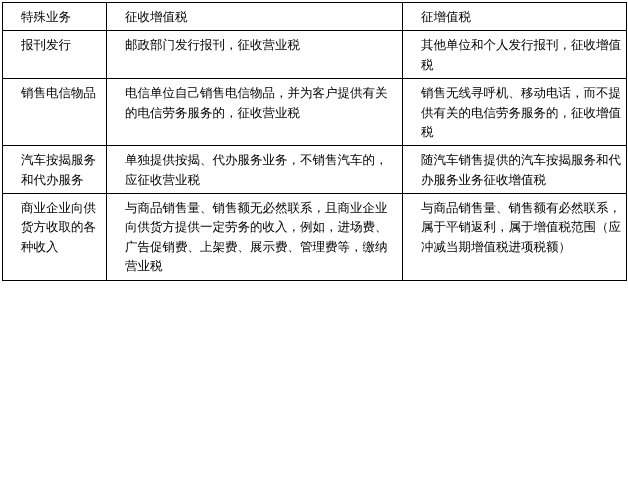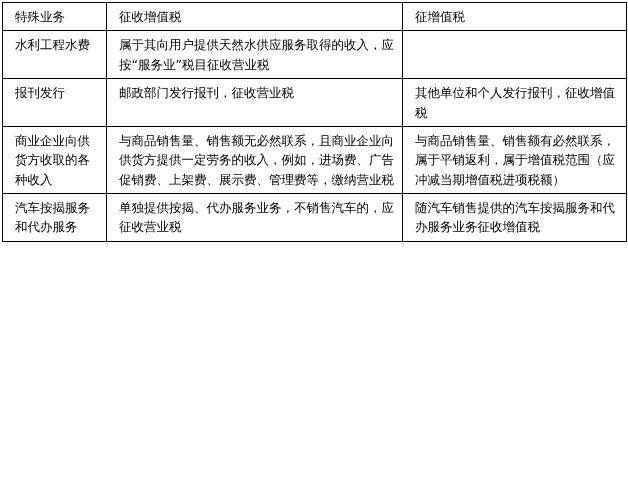--- a/index.html
+++ b/index.html
@@ -23,21 +23,21 @@
     border-collapse: collapse;
     table-layout: fixed;
     width: 624px;
     margin: 2px 0 0 2px;
     font-size: 12.5px;
     line-height: 1.55;
   }
   table.tax-table td {
     border: 1px solid #000000;
     vertical-align: top;
-    padding: 4px 5px 4px 12px;
+    padding: 4px 5px 4px 18px;
     word-break: break-all;
   }
   col.c1 { width: 104px; }
   col.c2 { width: 296px; }
   col.c3 { width: 224px; }
   .cell-text {
     display: block;
     white-space: pre-wrap;
   }
 </style>
@@ -58,57 +58,57 @@
           </td>
         <td>
             <span class="cell-text">征收增值税</span>
           </td>
         <td>
             <span class="cell-text">征增值税</span>
           </td>
       </tr>
       <tr>
         <td>
-            <span class="cell-text">水利工程水费</span>
-          </td>
-        <td>
-            <span class="cell-text">属于其向用户提供天然水供应服务取得的收入，应按“服务业”税目征收营业税</span>
-          </td>
-        <td>
-            <span class="cell-text"></span>
-          </td>
-      </tr>
-      <tr>
-        <td>
             <span class="cell-text">报刊发行</span>
           </td>
         <td>
             <span class="cell-text">邮政部门发行报刊，征收营业税</span>
           </td>
         <td>
             <span class="cell-text">其他单位和个人发行报刊，征收增值税</span>
+          </td>
+      </tr>
+      <tr>
+        <td>
+            <span class="cell-text">销售电信物品</span>
+          </td>
+        <td>
+            <span class="cell-text">电信单位自己销售电信物品，并为客户提供有关的电信劳务服务的，征收营业税</span>
+          </td>
+        <td>
+            <span class="cell-text">销售无线寻呼机、移动电话，而不提供有关的电信劳务服务的，征收增值税</span>
+          </td>
+      </tr>
+      <tr>
+        <td>
+            <span class="cell-text">汽车按揭服务和代办服务</span>
+          </td>
+        <td>
+            <span class="cell-text">单独提供按揭、代办服务业务，不销售汽车的，应征收营业税</span>
+          </td>
+        <td>
+            <span class="cell-text">随汽车销售提供的汽车按揭服务和代办服务业务征收增值税</span>
           </td>
       </tr>
       <tr>
         <td>
             <span class="cell-text">商业企业向供货方收取的各种收入</span>
           </td>
         <td>
             <span class="cell-text">与商品销售量、销售额无必然联系，且商业企业向供货方提供一定劳务的收入，例如，进场费、广告促销费、上架费、展示费、管理费等，缴纳营业税</span>
           </td>
         <td>
             <span class="cell-text">与商品销售量、销售额有必然联系，属于平销返利，属于增值税范围（应冲减当期增值税进项税额）</span>
           </td>
       </tr>
-      <tr>
-        <td>
-            <span class="cell-text">汽车按揭服务和代办服务</span>
-          </td>
-        <td>
-            <span class="cell-text">单独提供按揭、代办服务业务，不销售汽车的，应征收营业税</span>
-          </td>
-        <td>
-            <span class="cell-text">随汽车销售提供的汽车按揭服务和代办服务业务征收增值税</span>
-          </td>
-      </tr>
     </tbody>
   </table>
 </div>
 
 </body></html>

